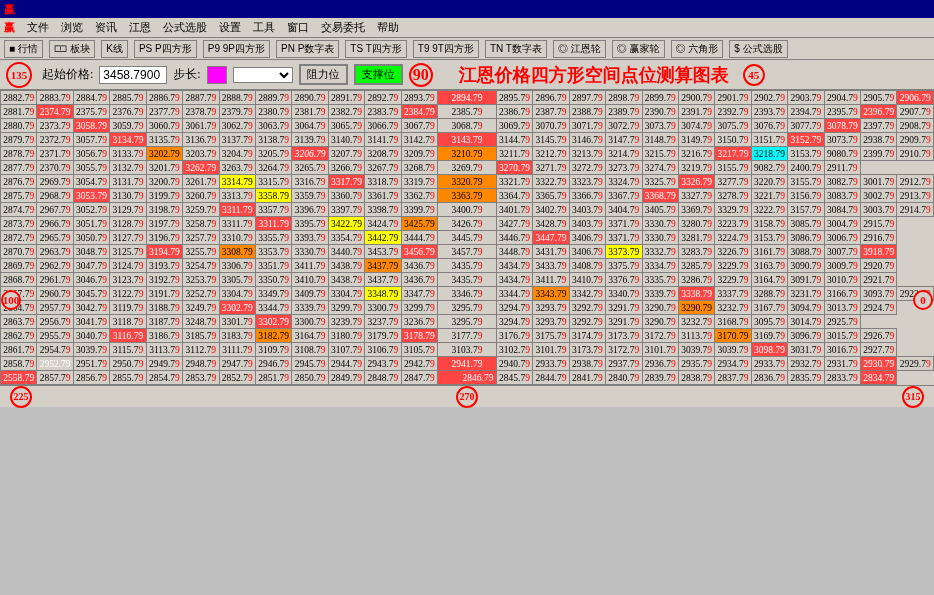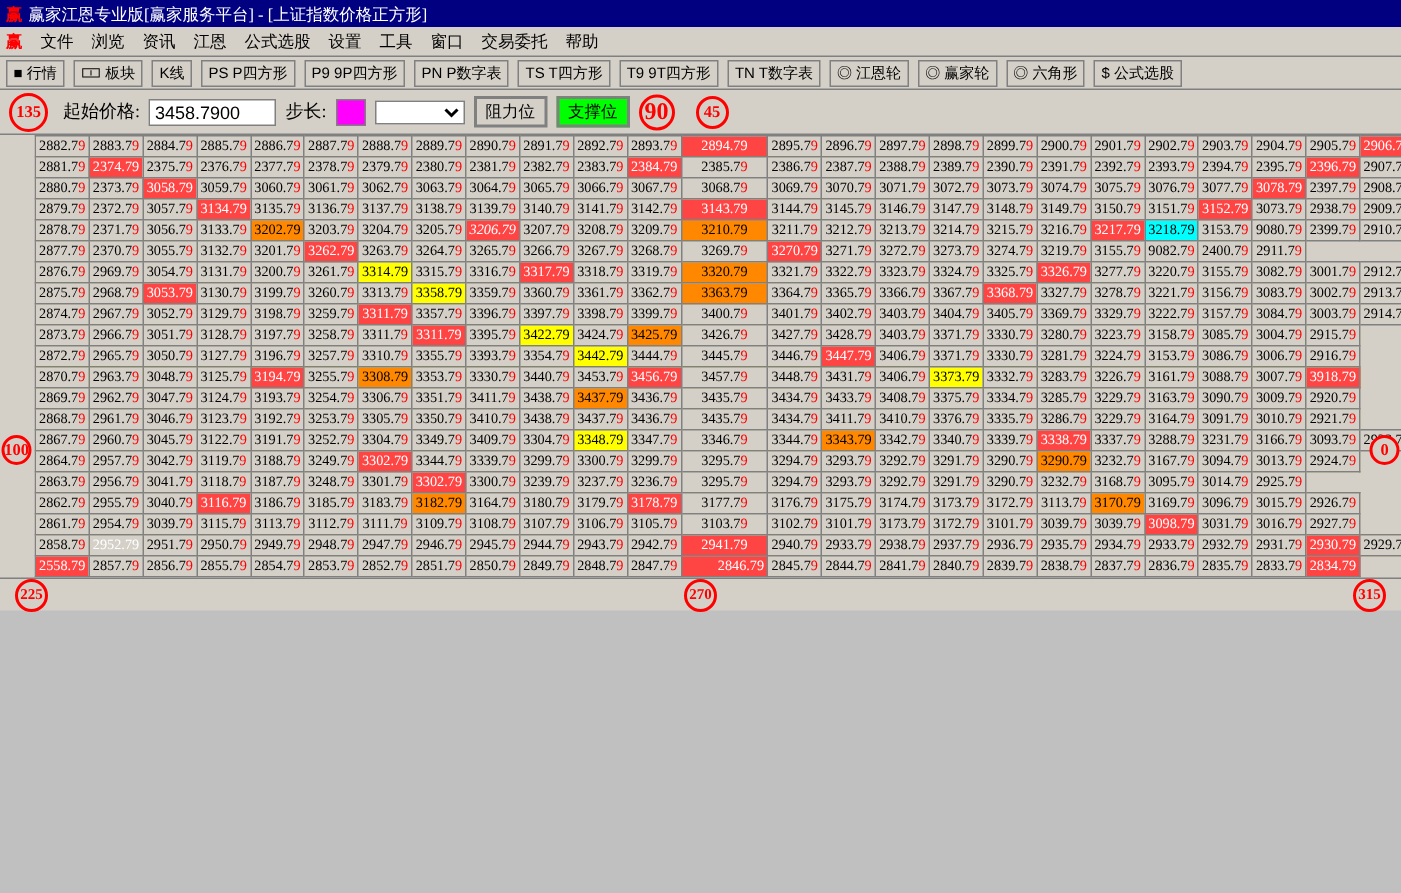--- a/index.html
+++ b/index.html
@@ -37,28 +37,27 @@
     
     .side-label { position: absolute; display: flex; align-items: center; justify-content: center; width: 20px; height: 20px; border-radius: 50%; border: 2px solid #ff0000; color: #ff0000; font-size: 11px; font-weight: bold; background: #d4d0c8; }
     
     
     #bottom-bar { position: relative; height: 22px; background: #d4d0c8; border-top: 1px solid #808080; display: flex; align-items: center; }
     .bottom-circle { display: inline-flex; align-items: center; justify-content: center; width: 22px; height: 22px; border-radius: 50%; border: 2px solid #ff0000; color: #ff0000; font-size: 10px; font-weight: bold; }
     td.bg-red { background: #ff4444 !important; color: #fff !important; }
     td.bg-yellow { background: #ffff00 !important; }
     td.bg-orange { background: #ff8800 !important; }
     
-    .table-container { overflow: hidden; margin-left: 23px; }
+    .table-container { overflow: hidden; }
   </style>
 </head>
 <body>
 
 <div id="title-bar">
   <span style="color:#ff0000;font-weight:bold;">赢</span>
-  <span>赢家江恩专业版[赢家服务平台] - [上证指数价格正方形]</span>
 </div>
 
 <div id="menu-bar">
   <span style="color:#ff0000;font-weight:bold;">赢</span>
   <span>文件</span>
   <span>浏览</span>
   <span>资讯</span>
   <span>江恩</span>
   <span>公式选股</span>
   <span>设置</span>
@@ -80,27 +79,28 @@
   <button class="toolbar-btn">TN T数字表</button>
   <button class="toolbar-btn">◎ 江恩轮</button>
   <button class="toolbar-btn">◎ 赢家轮</button>
   <button class="toolbar-btn">◎ 六角形</button>
   <button class="toolbar-btn">$ 公式选股</button>
 </div>
 
 <div id="control-bar">
   <span class="side-label" style="position:relative;left:0;top:0;width:26px;height:26px;">135</span>
   <span class="label" style="margin-left:4px;">起始价格:</span>
-  <input type="text" value="3458.7900" style="width: 85px;">
+  <input type="text" value="3458.7900" style="width: 68px;">
   <span class="label">步长:</span>
   <input type="text" value="" style="width: 20px; background: rgb(255, 0, 255);">
   <select style="width:60px;"><option></option></select>
   <button class="zuli-btn">阻力位</button>
   <button class="zhicheng-btn">支撑位</button>
   <span class="circle-num">90</span>
+  <span class="title-text">江恩价格四方形空间点位测算图表</span>
   <span class="circle-45">45</span>
 </div>
 
 <div id="main-area" style="position:relative;">
 
   <div class="side-label" style="position:absolute;left:1px;top:200px;z-index:10;background:#d4d0c8;">100</div>
 
   <div class="side-label" style="position:absolute;right:1px;top:200px;z-index:10;background:#d4d0c8;">0</div>
 
   <div class="table-container">

